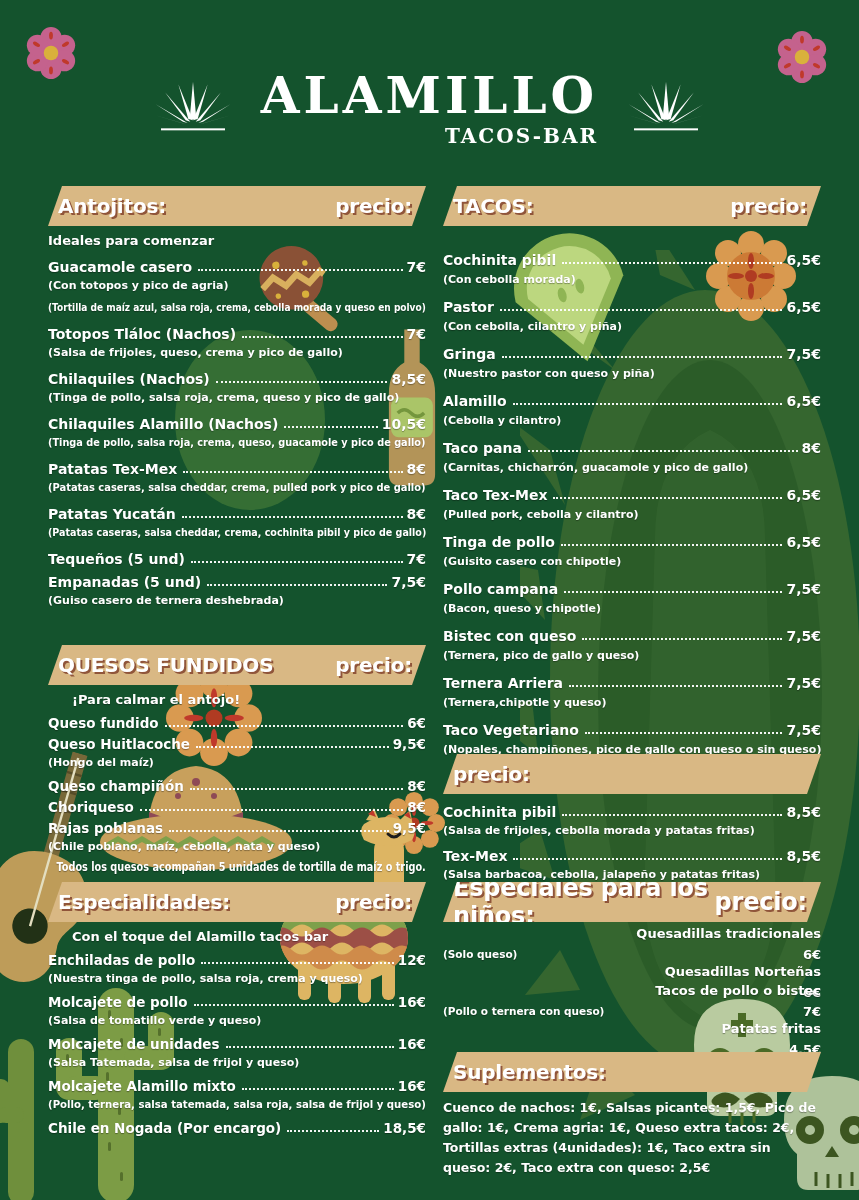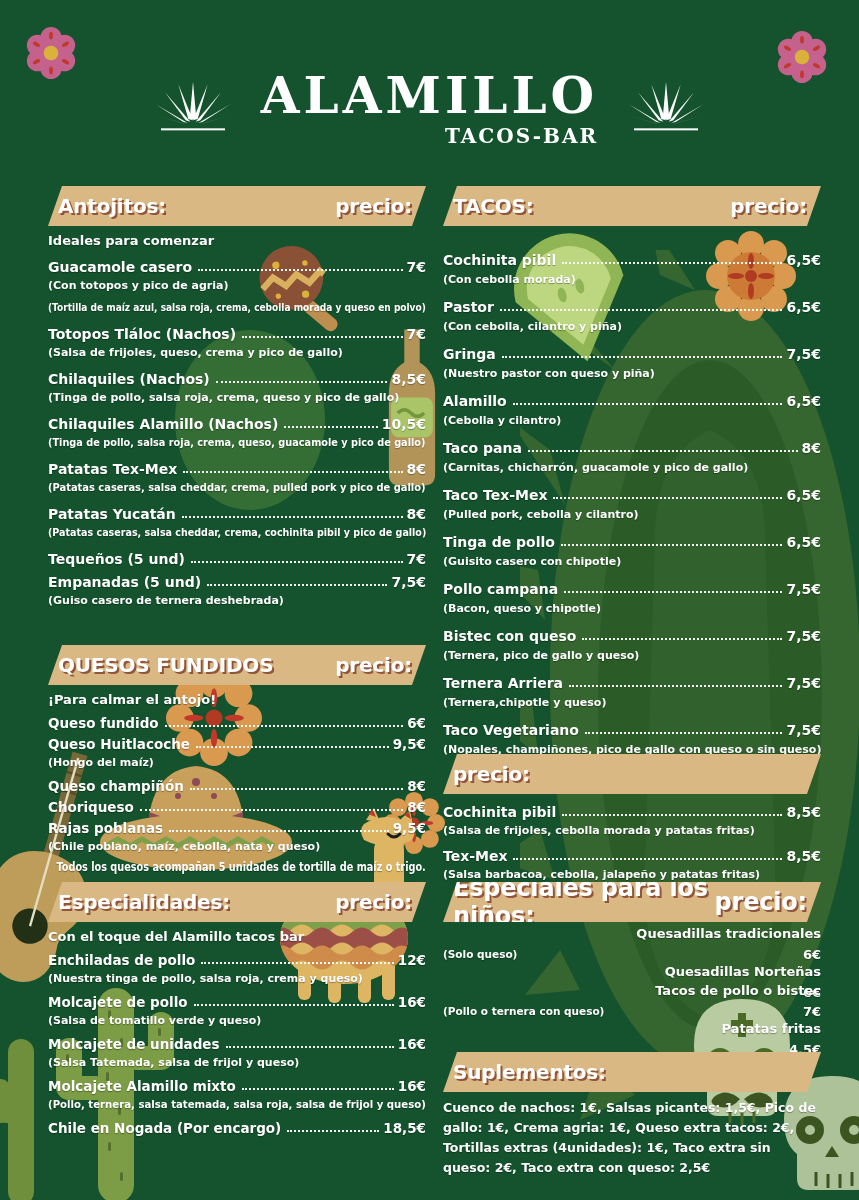--- a/index.html
+++ b/index.html
@@ -39,21 +39,21 @@
           text-shadow:0 1px 1px rgba(0,0,0,.35);}
   .leader{flex:1;border-bottom:2px dotted rgba(255,255,255,.95);margin:0 4px 4px 6px;}
   .item-price{white-space:nowrap;}
   .item-desc{font-size:11px;font-weight:bold;height:22px;line-height:22px;white-space:nowrap;
           overflow:visible;transform-origin:left center;text-shadow:0 1px 1px rgba(0,0,0,.35);}
 
   #sec-tacos .item-row{height:24px;}
   #sec-tacos .item-desc{height:23px;line-height:23px;}
   #sec-quesos .item-row,#sec-especialidades .item-row{height:21px;font-size:13.5px;}
   #sec-quesos .item-desc,#sec-especialidades .item-desc{height:21px;line-height:21px;}
-  #sec-quesos .sec-subtitle,#sec-especialidades .sec-subtitle{line-height:21px;}
+  #sec-quesos .sec-subtitle,#sec-especialidades .sec-subtitle{line-height:21px;margin-left:24px;}
   #sec-hamburguesas .item-row{height:22px;}
   #sec-hamburguesas .item-desc{height:22px;line-height:22px;}
   #sec-ninos .item-row{height:19px;font-size:13px;flex-direction:column;}
   #sec-ninos .item-desc{height:19px;line-height:19px;font-size:10.5px;}
   .sec-note{font-size:11.5px;font-weight:bold;height:21px;line-height:21px;padding-left:10px;
           white-space:nowrap;transform-origin:left center;text-shadow:0 1px 1px rgba(0,0,0,.35);}
   .sec-text{font-size:12.5px;font-weight:bold;line-height:20px;margin-top:2px;
           text-shadow:0 1px 1px rgba(0,0,0,.35);}
 </style>
 </head>

